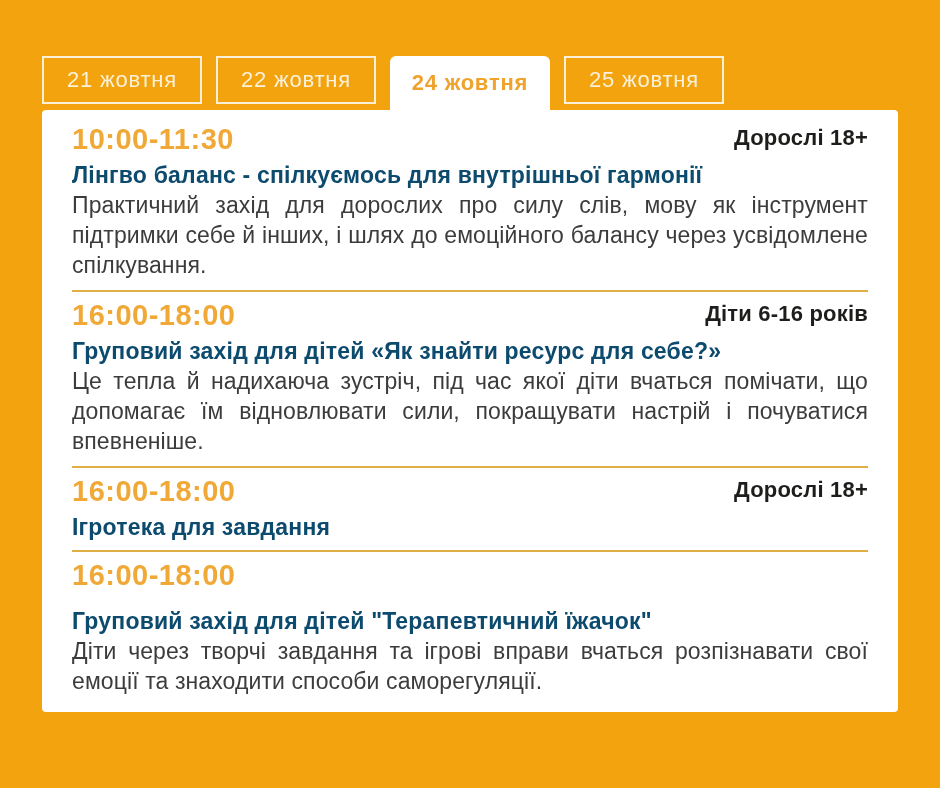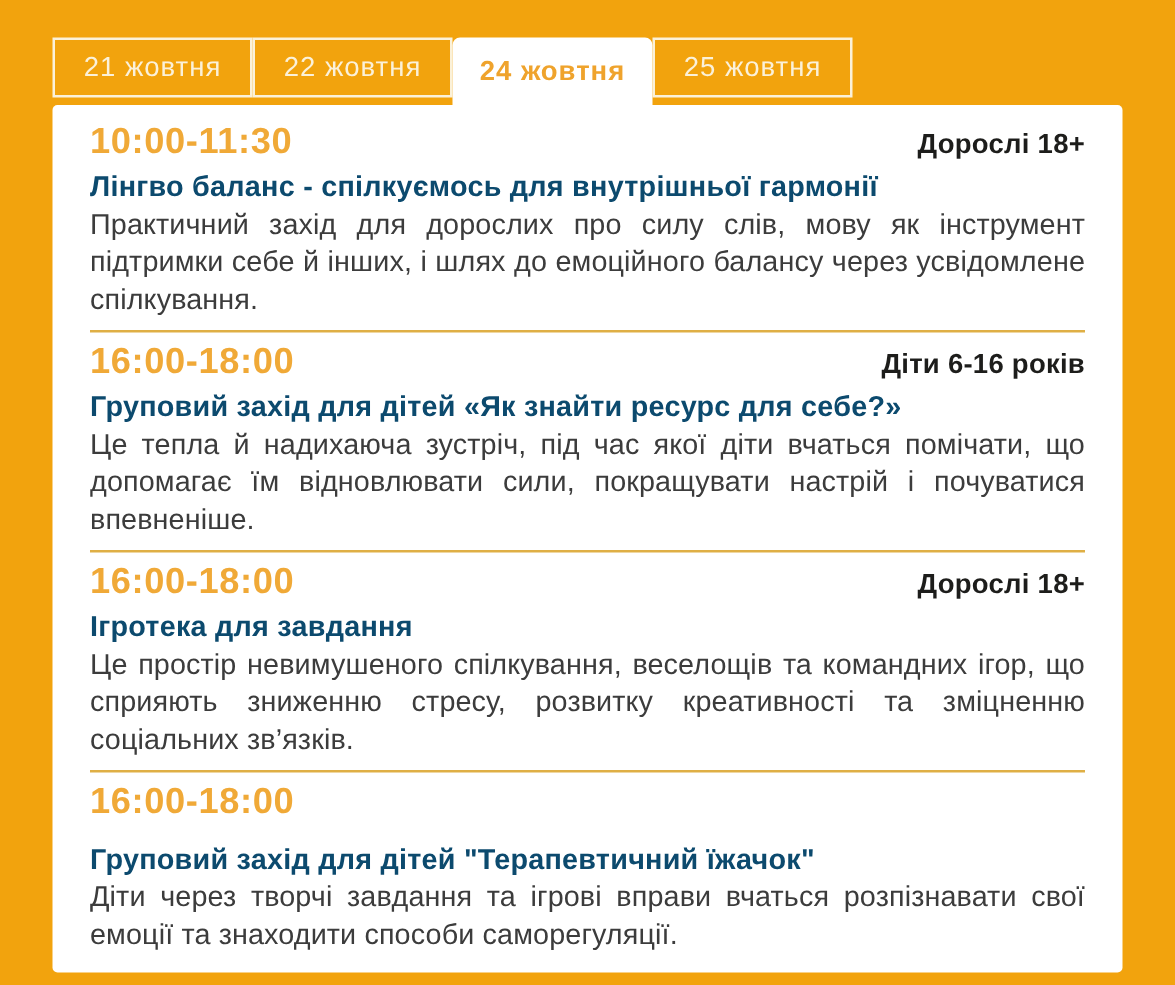--- a/index.html
+++ b/index.html
@@ -4,40 +4,40 @@
 <style>
   html,body{margin:0;padding:0;}
   body{
     width:940px;height:788px;overflow:hidden;
     background:#F2A30D;
     font-family:"Liberation Sans",sans-serif;
     -webkit-font-smoothing:antialiased;
   }
   
   .tabs{
-    display:flex;align-items:flex-start;
-    padding:30px 0 0 42px;height:54px;box-sizing:content-box;
+    display:flex;gap:14px;align-items:flex-start;
+    padding:56px 0 0 42px;height:54px;box-sizing:content-box;
   }
   .tab{
     width:160px;height:48px;box-sizing:border-box;
     border:2px solid #FBF1D9;color:#FBF1D9;
     font-size:22px;letter-spacing:0.8px;
     display:flex;align-items:center;justify-content:center;
     cursor:pointer;user-select:none;
   }
   .tab.active{
     background:#FFFFFF;border:none;color:#EFA32C;
     font-weight:700;height:54px;border-radius:6px 6px 0 0;
   }
   
   .panel{
     margin:0 42px;background:#FFFFFF;border-radius:4px;
     padding:14px 30px 16px;box-sizing:border-box;width:856px;
   }
-  .event-header{display:flex;justify-content:space-between;align-items:flex-end;}
+  .event-header{display:flex;justify-content:space-between;align-items:flex-start;}
   .time{
     font-size:29px;line-height:30px;font-weight:800;
     color:#F0A937;letter-spacing:0.5px;
   }
   .audience{
     font-size:22px;font-weight:700;color:#1D1D1B;
     margin-top:1px;letter-spacing:0.2px;white-space:nowrap;
   }
   .title{
     font-size:23px;line-height:26px;font-weight:700;
@@ -84,21 +84,20 @@
   </section>
 
   <div class="divider"></div>
 
   <section class="event">
     <div class="event-header">
       <span class="time">16:00-18:00</span>
       <span class="audience">Дорослі 18+</span>
     </div>
     <div class="title">Ігротека для завдання</div>
-    <div class="desc">Це простір невимушеного спілкування, веселощів та командних ігор, що сприяють зниженню стресу, розвитку креативності та зміцненню соціальних зв’язків.</div>
   </section>
 
   <div class="divider"></div>
 
   <section class="event">
     <div class="event-header">
       <span class="time">16:00-18:00</span>
     </div>
     <div class="title gap-lg">Груповий захід для дітей "Терапевтичний їжачок"</div>
     <div class="desc">Діти через творчі завдання та ігрові вправи вчаться розпізнавати свої емоції та знаходити способи саморегуляції.</div>

